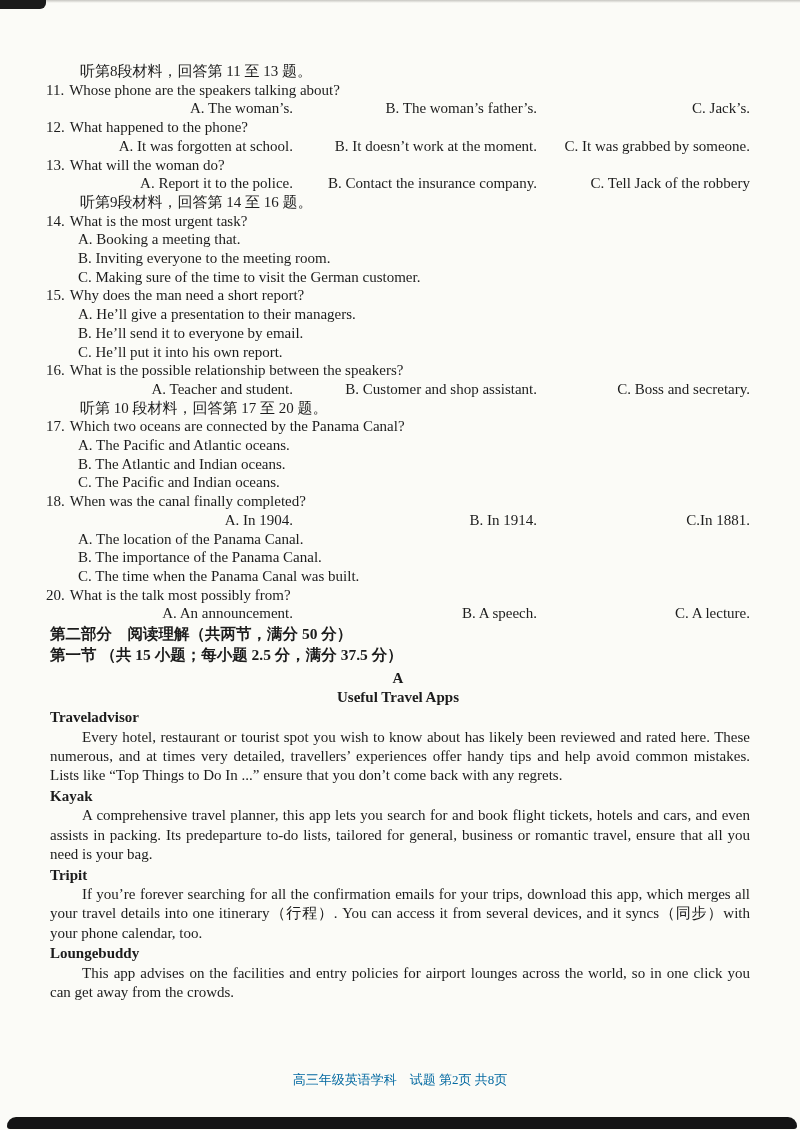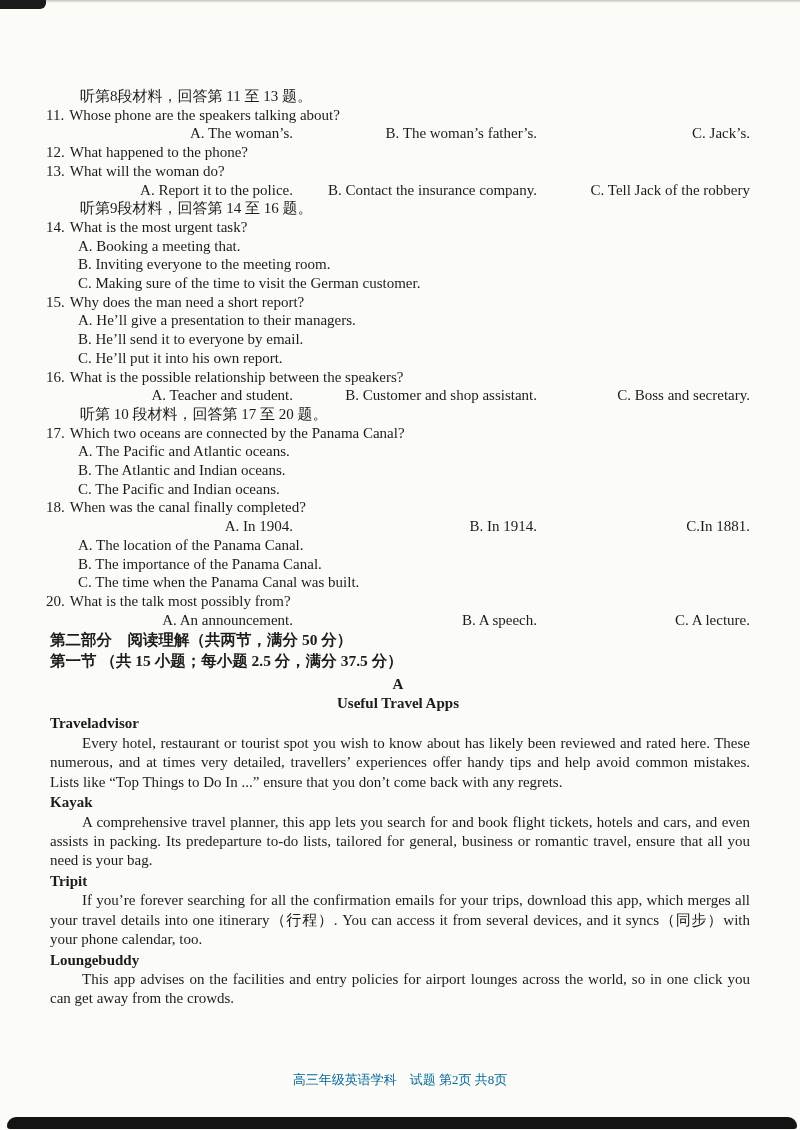--- a/index.html
+++ b/index.html
@@ -19,21 +19,21 @@
     background: linear-gradient(#c7c6c1, rgba(255,255,255,0));
   }
   .scan-corner {
     position: absolute; top: 0; left: 0; width: 46px; height: 9px;
     background: #1b1b1b; border-bottom-right-radius: 6px;
   }
   .scan-edge-bottom {
     position: absolute; bottom: 1px; left: 7px; right: 3px; height: 12px;
     background: #141414; border-radius: 9px 9px 3px 3px;
   }
-  .content { padding: 87px 50px 0 46px; }
+  .content { padding: 62px 50px 0 46px; }
 
   
   .cn-instruction { margin-left: 34px; line-height: 18.7px; }
   .q-line { line-height: 18.7px; }
   .q-num { margin-right: 5px; }
   .opt-stack { margin-left: 32px; line-height: 18.7px; }
   .opt-row {
     margin-left: 32px; display: grid;
     grid-template-columns: 215px 244px 1fr;
     line-height: 18.7px;
@@ -70,20 +70,25 @@
     <section>
       <div id="listening-host">
           <div class="cn-instruction">听第8段材料，回答第 11 至 13 题。</div>
           <div class="q-line"><span class="q-num">11.</span><span class="q-text">Whose phone are the speakers talking about?</span></div>
           <div class="opt-row">
             <span class="opt">A. The woman’s.</span>
             <span class="opt">B. The woman’s father’s.</span>
             <span class="opt">C. Jack’s.</span>
           </div>
           <div class="q-line"><span class="q-num">12.</span><span class="q-text">What happened to the phone?</span></div>
+          <div class="opt-row">
+            <span class="opt">A. It was forgotten at school.</span>
+            <span class="opt">B. It doesn’t work at the moment.</span>
+            <span class="opt">C. It was grabbed by someone.</span>
+          </div>
           <div class="q-line"><span class="q-num">13.</span><span class="q-text">What will the woman do?</span></div>
           <div class="opt-row">
             <span class="opt">A. Report it to the police.</span>
             <span class="opt">B. Contact the insurance company.</span>
             <span class="opt">C. Tell Jack of the robbery</span>
           </div>
           <div class="cn-instruction">听第9段材料，回答第 14 至 16 题。</div>
           <div class="q-line"><span class="q-num">14.</span><span class="q-text">What is the most urgent task?</span></div>
           <div class="opt-stack">A. Booking a meeting that.</div>
           <div class="opt-stack">B. Inviting everyone to the meeting room.</div>

